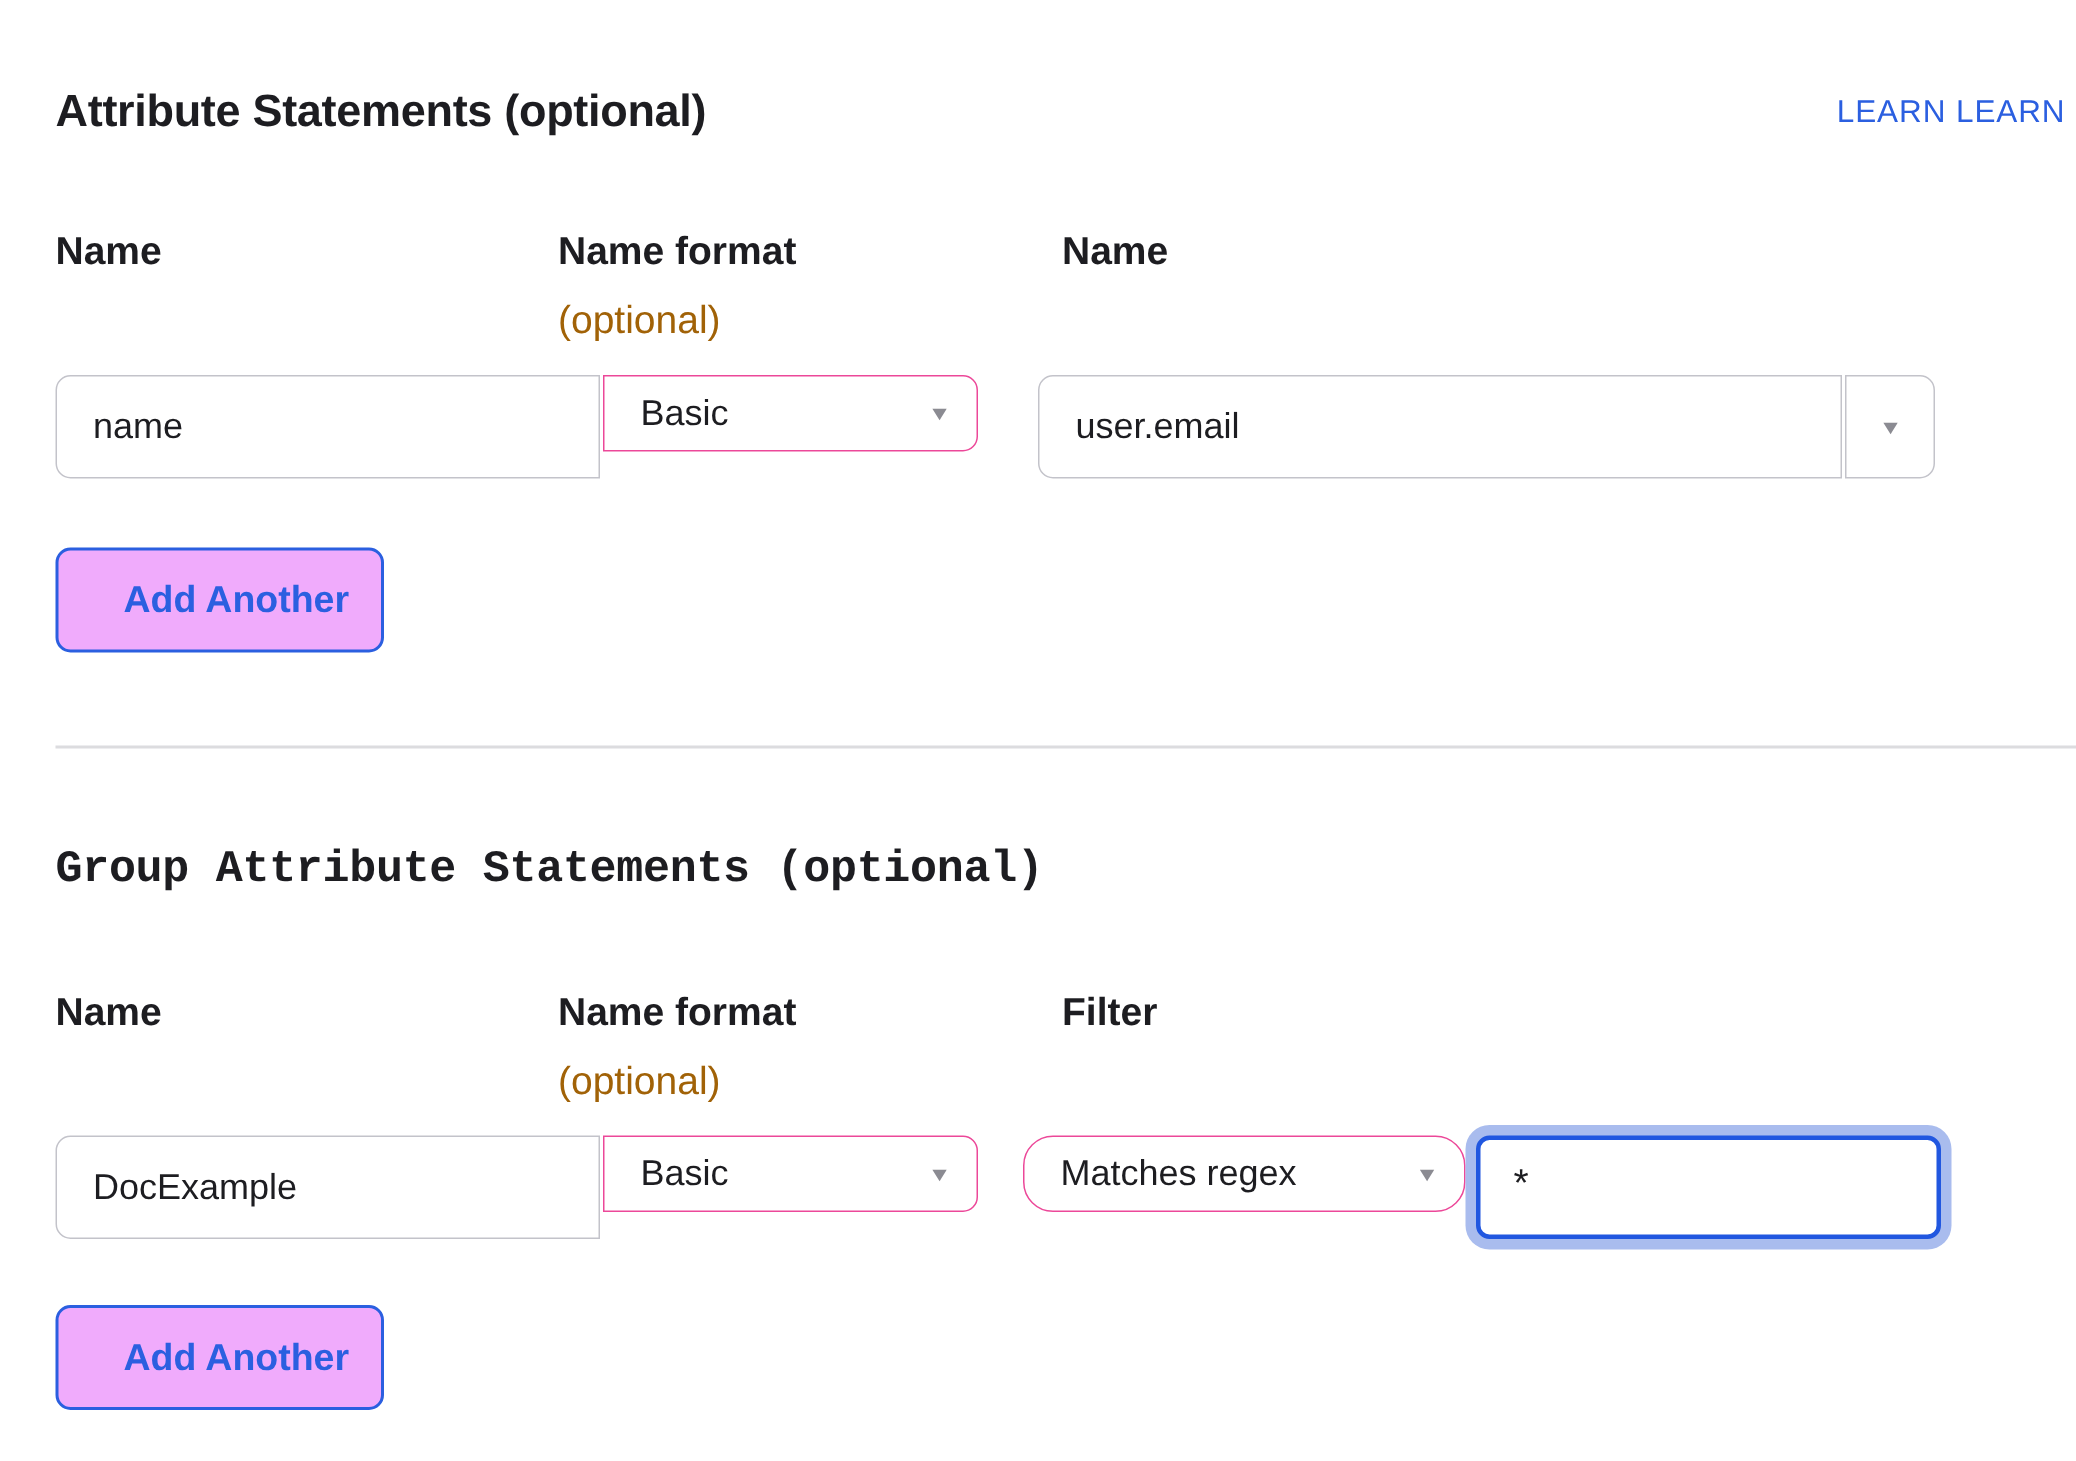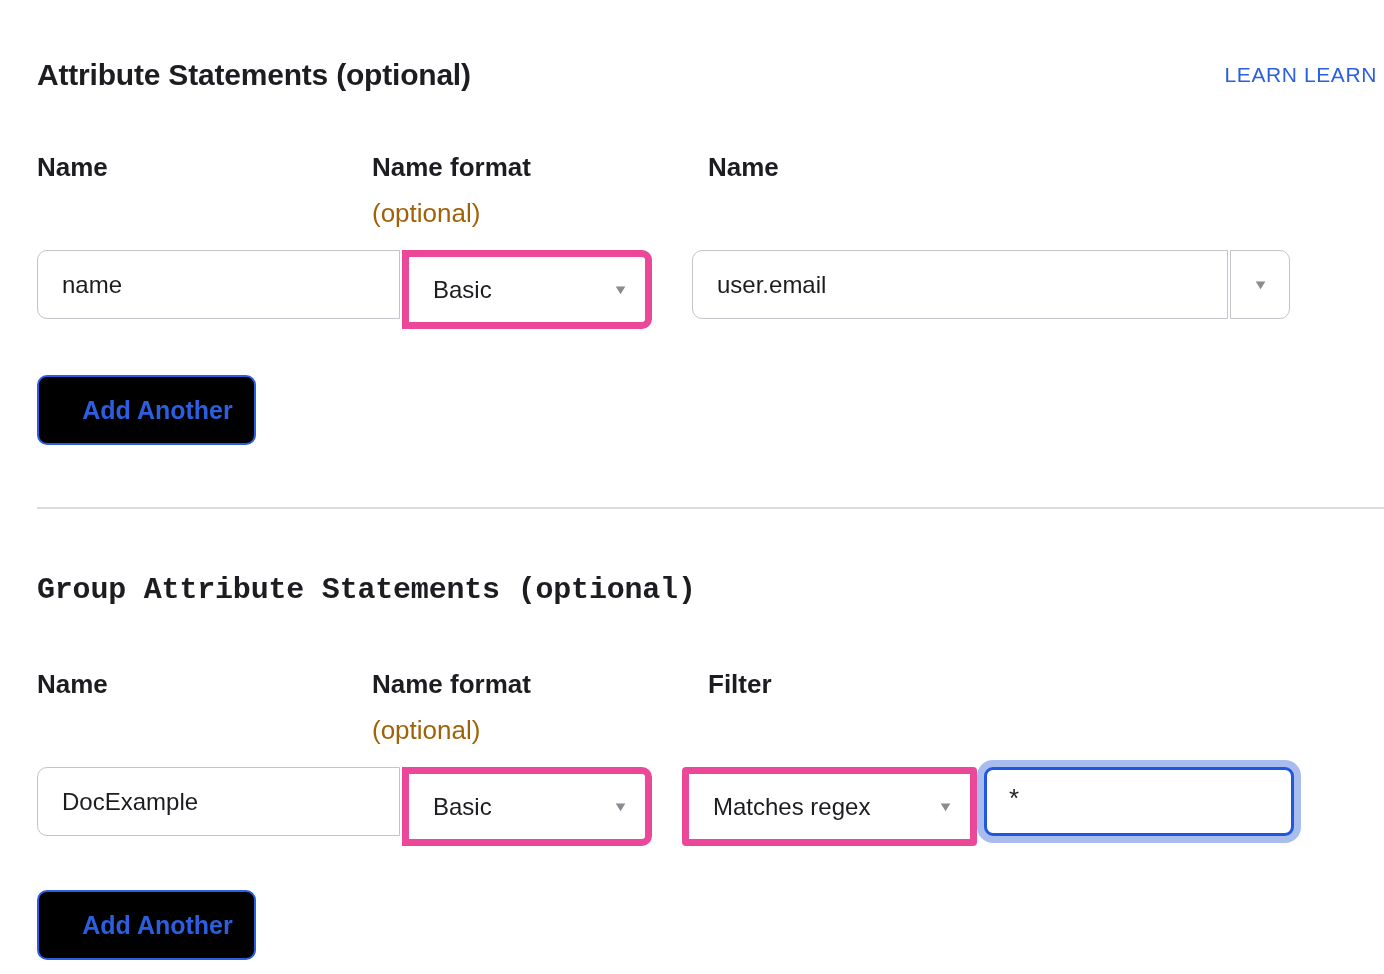--- a/index.html
+++ b/index.html
@@ -76,26 +76,26 @@
     border: 1px solid #c3c3ca;
     background: #ffffff;
     font-family: "Liberation Sans", "DejaVu Sans", sans-serif;
     font-size: 24px;
     color: #1d1d21;
     padding: 0 20px 0 24px;
     outline: none;
   }
   .round-left  { border-radius: 10px 0 0 10px; }
   .round-right { border-radius: 0 10px 10px 0; }
-  .round-all   { border-radius: 4px; }
+  .round-all   { border-radius: 20px; }
   .gap2 { margin-left: 2px; }
 
   .select-box {
-    height: 79px;
-    border: 7px solid #ec4899;
+    height: 51px;
+    border: 1px solid #ec4899;
     background: #ffffff;
     display: flex;
     align-items: center;
     justify-content: space-between;
     padding: 0 18px 0 24px;
     font-size: 24px;
     color: #1d1d21;
     cursor: pointer;
     user-select: none;
   }
@@ -136,21 +136,21 @@
     color: #1d1d21;
     padding: 0 20px 6px 22px;
     outline: none;
   }
 
   
   .add-btn {
     margin: 46px 0 0 37px;
     width: 219px;
     height: 70px;
-    background: #000000;
+    background: #f0abfc;
     border: 2px solid #2b5fe0;
     border-radius: 10px;
     font-family: "Liberation Sans", "DejaVu Sans", sans-serif;
     font-size: 25px;
     font-weight: 700;
     color: #2b5fe0;
     cursor: pointer;
     padding-left: 22px;
   }
   .add-btn.second { margin-top: 44px; }

